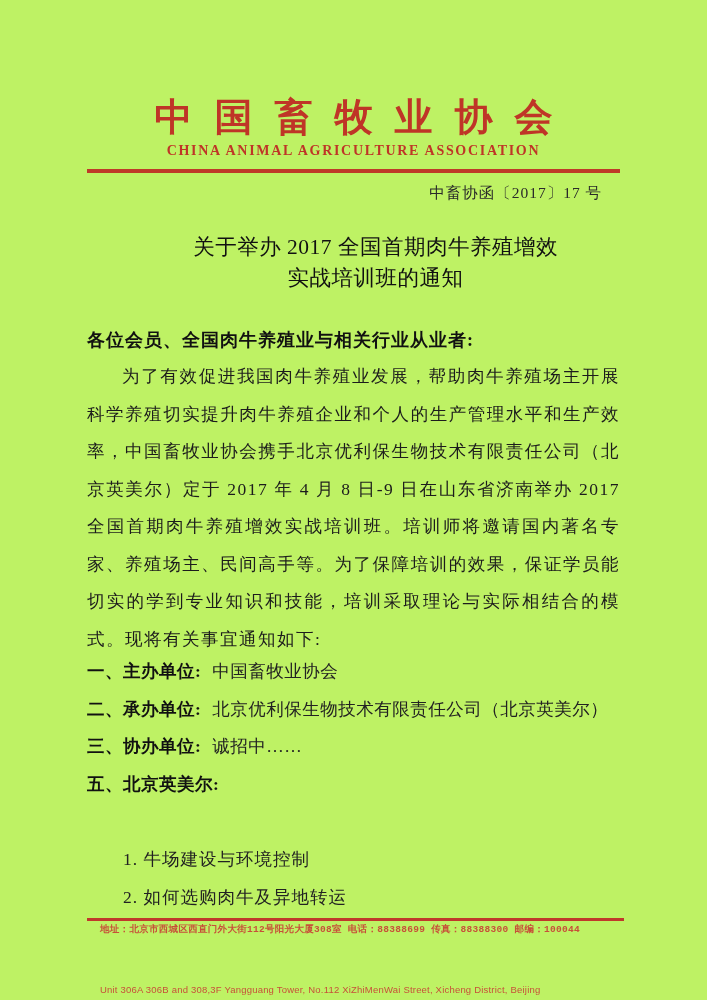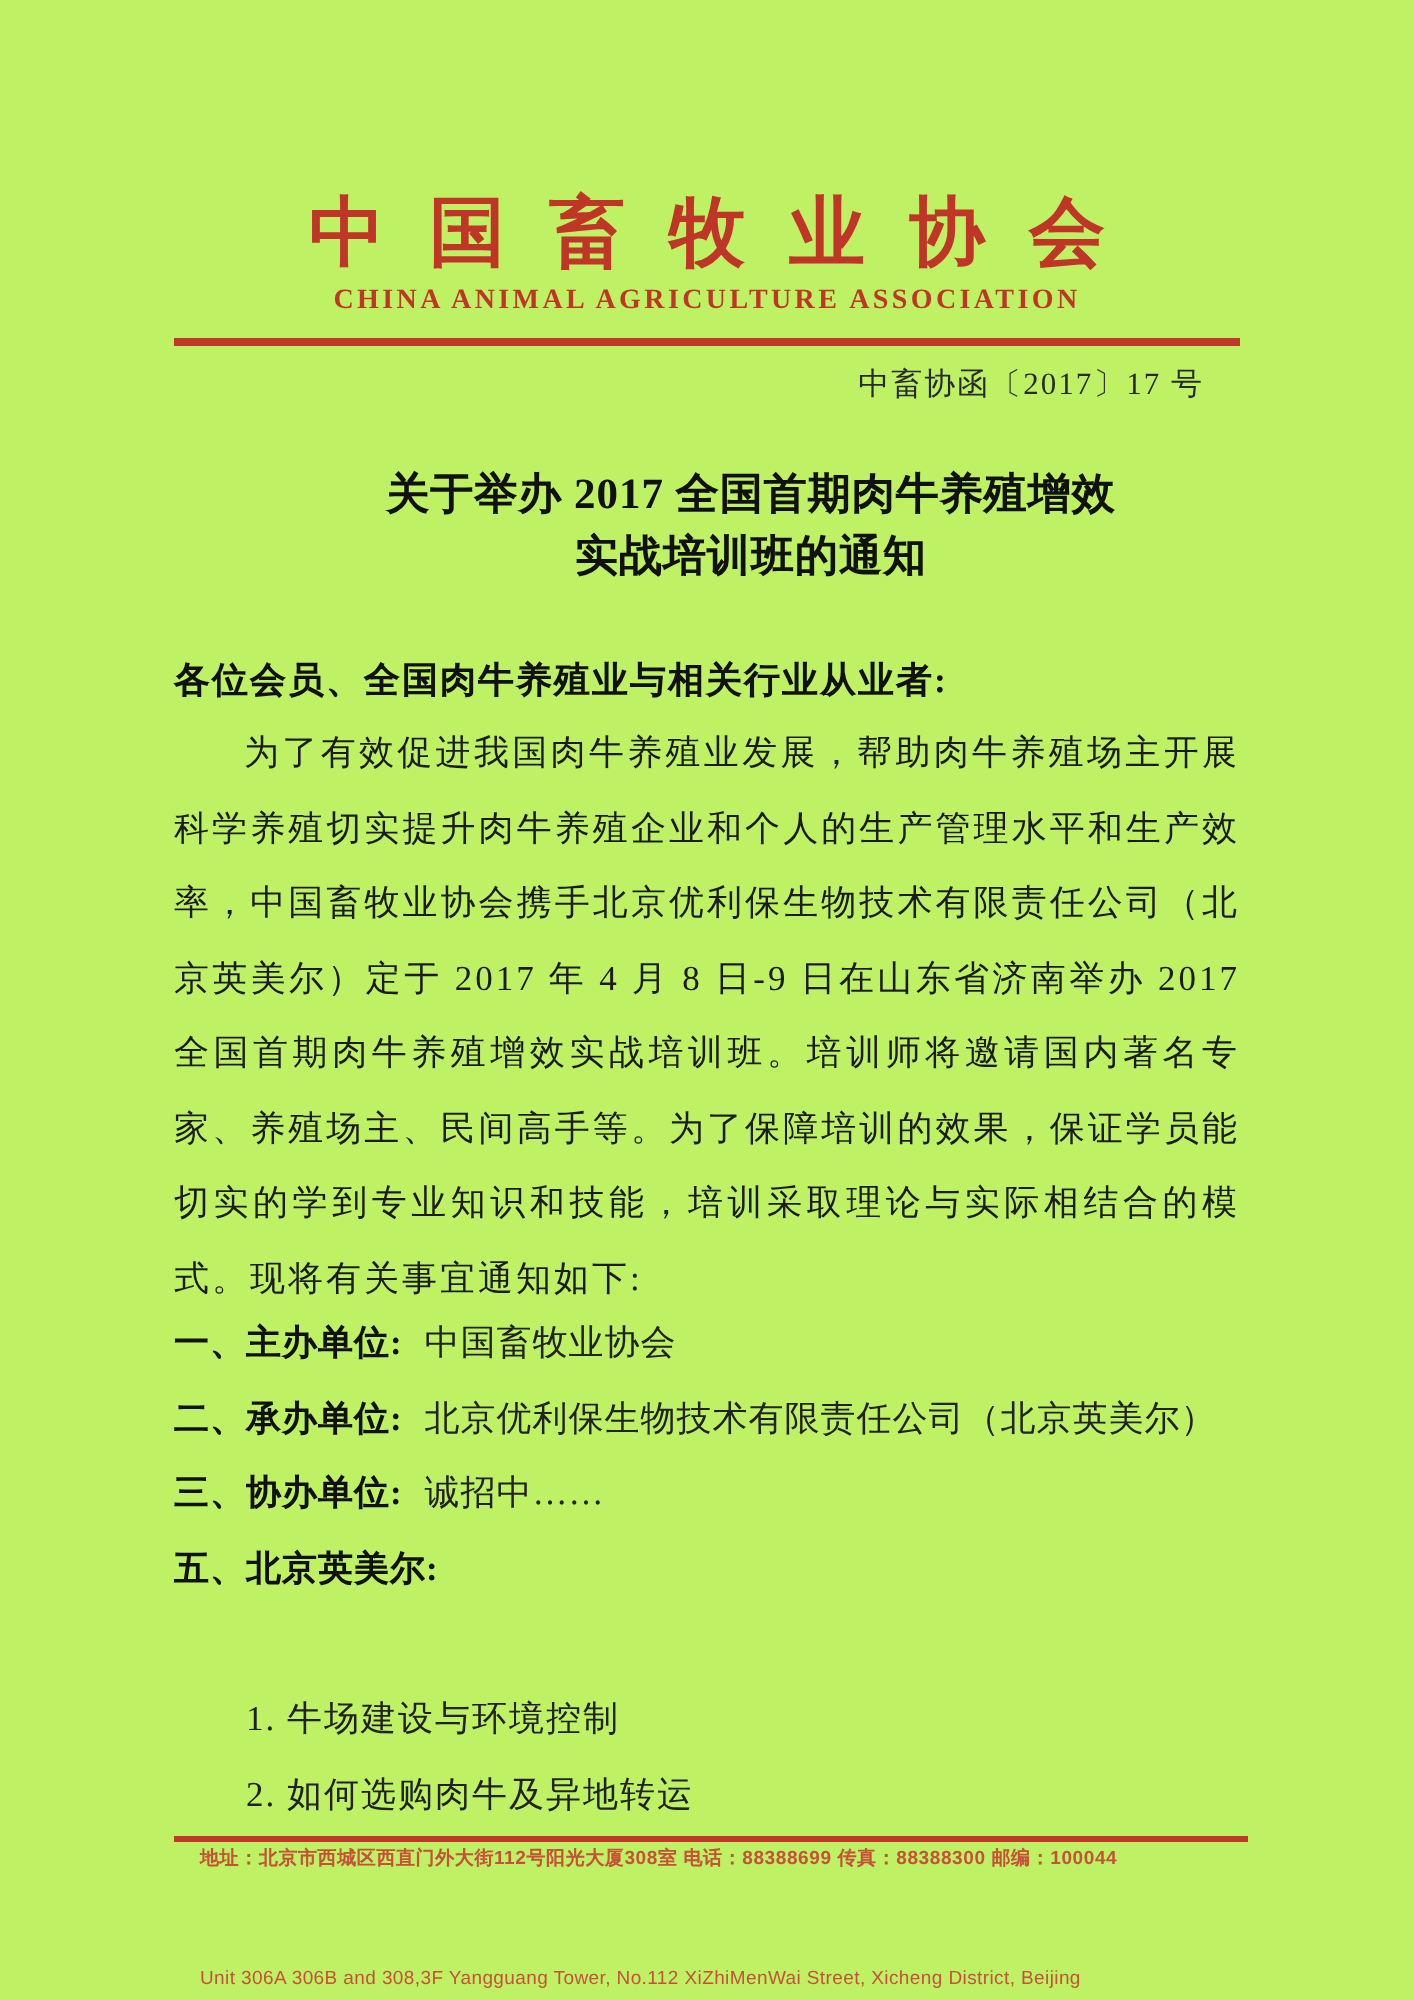--- a/index.html
+++ b/index.html
@@ -55,21 +55,21 @@
     letter-spacing: 1px;
     color: #2a2a2a;
     white-space: nowrap;
   }
 
   
   .notice-title {
     position: absolute;
     top: 232px; left: 0; right: 0;
     text-align: center;
-    font-weight: bold;
+    font-weight: normal;
     font-size: 21.5px;
     line-height: 31px;
     letter-spacing: 0.5px;
     color: #111;
     margin-left: 44px;
   }
 
   
   .salutation {
     position: absolute;
@@ -130,21 +130,21 @@
   }
   .footer-cn {
     position: absolute;
     top: 924px; left: 100px;
     font-size: 9.5px;
     line-height: 12px;
     font-weight: bold;
     letter-spacing: 0.3px;
     color: #c75039;
     white-space: nowrap;
-    font-family: Liberation Sans, sans-serif;
+    font-family: Liberation Mono, monospace;
   }
   .footer-en {
     position: absolute;
     top: 984px; left: 100px;
     font-size: 9.5px;
     line-height: 12px;
     color: #c75039;
     letter-spacing: 0.2px;
     white-space: nowrap;
     font-family: "Liberation Sans", "DejaVu Sans", sans-serif;

